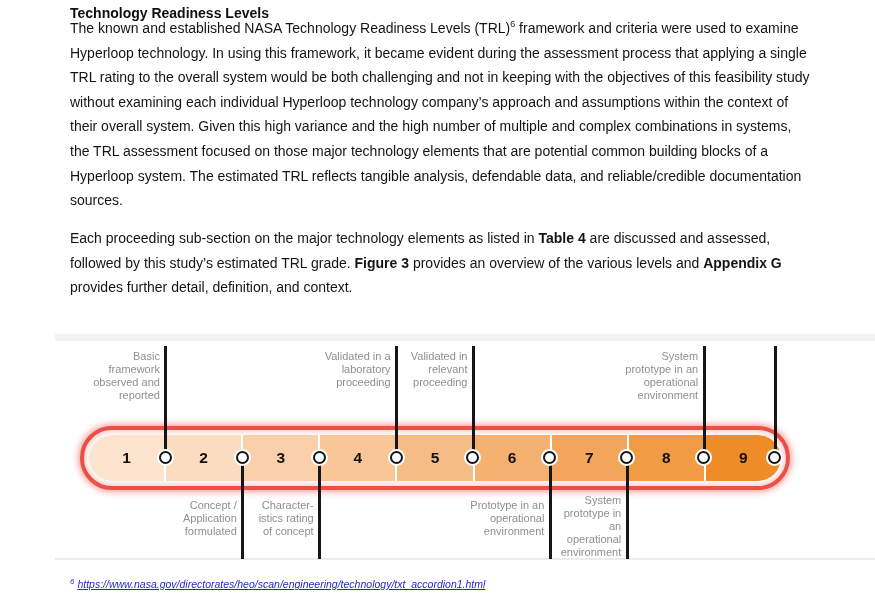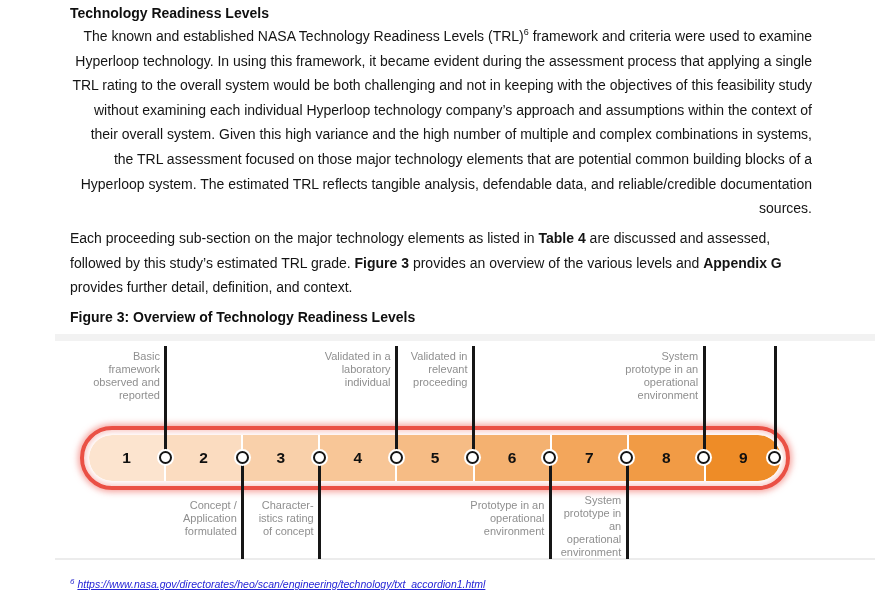--- a/index.html
+++ b/index.html
@@ -8,21 +8,21 @@
     font-family:"Liberation Sans","DejaVu Sans",sans-serif;color:#161616;padding-left:45px;
   }
   .doc-title{
     position:absolute;top:4px;left:70px;margin:0;
     font-size:14px;line-height:18px;font-weight:700;color:#0f0f0f;
   }
   .body-text{
     position:absolute;left:70px;width:742px;margin:0;
     font-size:14px;line-height:24.6px;color:#141414;
   }
-  .para1{top:24px;text-align:right;}
+  .para1{top:16px;}
   .para2{top:226px;}
   .b{font-weight:700;}
   sup.ref{font-size:9px;vertical-align:super;line-height:0;}
   .fig-caption{
     position:absolute;top:308px;left:70px;margin:0;
     font-size:14px;line-height:18px;font-weight:700;color:#0f0f0f;
   }
   .figure{position:absolute;top:334px;left:0;width:875px;height:232px;}
   .strip-top{position:absolute;top:0;left:55px;right:0;height:7px;background:#f2f2f2;}
   .strip-bottom{position:absolute;top:224px;left:55px;right:0;height:2px;background:#ececec;}
@@ -63,21 +63,20 @@
 <body>
 
 <div class="page">
 
   <h1 class="doc-title">Technology Readiness Levels</h1>
 
   <p class="body-text para1"><span>The known and established NASA Technology Readiness Levels (TRL)</span><sup class="ref">6</sup><span> framework and criteria were used to examine Hyperloop technology. In using this framework, it became evident during the assessment process that applying a single TRL rating to the overall system would be both challenging and not in keeping with the objectives of this feasibility study without examining each individual Hyperloop technology company’s approach and assumptions within the context of their overall system. Given this high variance and the high number of multiple and complex combinations in systems, the TRL assessment focused on those major technology elements that are potential common building blocks of a Hyperloop system. The estimated TRL reflects tangible analysis, defendable data, and reliable/credible documentation sources.</span></p>
 
   <p class="body-text para2"><span>Each proceeding sub-section on the major technology elements as listed in </span><span class="b">Table 4</span><span> are discussed and assessed, followed by this study’s estimated TRL grade. </span><span class="b">Figure 3</span><span> provides an overview of the various levels and </span><span class="b">Appendix G</span><span> provides further detail, definition, and context.</span></p>
 
-  <h2 class="fig-caption">Figure 3: Overview of Technology Readiness Levels</h2>
 
   <div class="figure">
     <div class="strip-top"></div>
     <div class="strip-bottom"></div>
     <div class="pill-outer" style="border-color: rgb(234, 80, 69);">
       <div class="pill-inner">
           <div class="seg" style="background: rgb(252, 228, 207);">1</div>
           <div class="seg" style="background: rgb(251, 220, 192);">2</div>
           <div class="seg" style="background: rgb(249, 208, 170);">3</div>
           <div class="seg" style="background: rgb(248, 198, 151);">4</div>
@@ -101,21 +100,21 @@
 formulated</div>
       <div class="marker" style="left: 235.778px; top: 117px; background: rgb(255, 255, 255); border-color: rgb(21, 21, 21);"></div>
       <div class="callout-line" style="left: 318.167px; top: 124px; height: 101px;"></div>
       <div class="callout-label" style="color: rgb(143, 143, 143); right: 561.333px; top: 165px;">Character-
 istics rating
 of concept</div>
       <div class="marker" style="left: 312.667px; top: 117px; background: rgb(255, 255, 255); border-color: rgb(21, 21, 21);"></div>
       <div class="callout-line" style="left: 395.056px; top: 12px; height: 112px;"></div>
       <div class="callout-label" style="color: rgb(143, 143, 143); right: 484.444px; top: 16px;">Validated in a
 laboratory
-individual</div>
+proceeding</div>
       <div class="marker" style="left: 389.556px; top: 117px; background: rgb(255, 255, 255); border-color: rgb(21, 21, 21);"></div>
       <div class="callout-line" style="left: 471.944px; top: 12px; height: 112px;"></div>
       <div class="callout-label" style="color: rgb(143, 143, 143); right: 407.556px; top: 16px;">Validated in
 relevant
 proceeding</div>
       <div class="marker" style="left: 466.444px; top: 117px; background: rgb(255, 255, 255); border-color: rgb(21, 21, 21);"></div>
       <div class="callout-line" style="left: 548.833px; top: 124px; height: 101px;"></div>
       <div class="callout-label" style="color: rgb(143, 143, 143); right: 330.667px; top: 165px;">Prototype in an
 operational
 environment</div>

